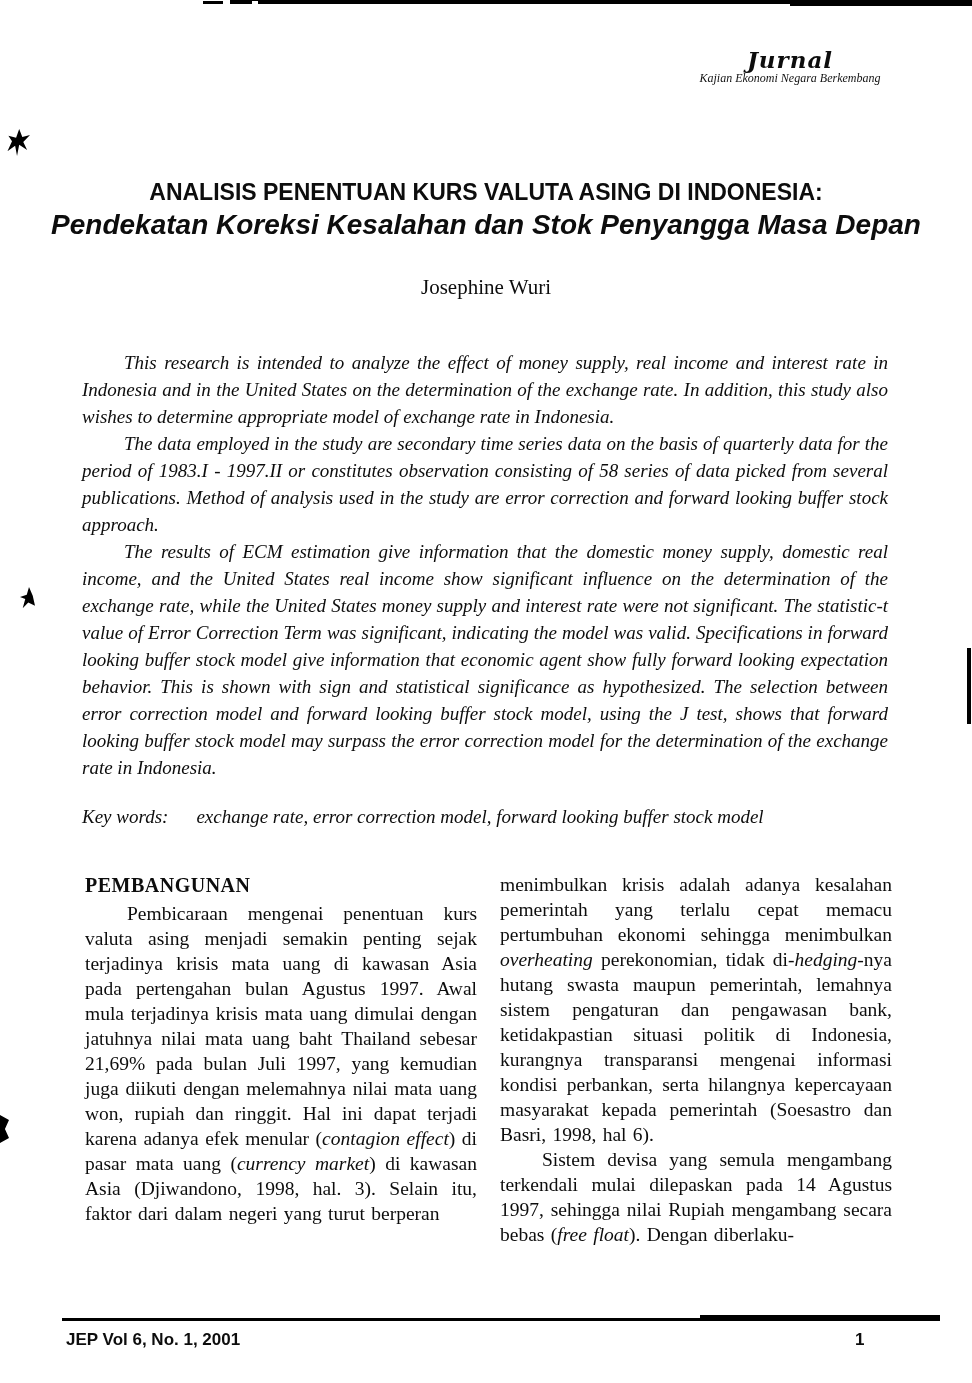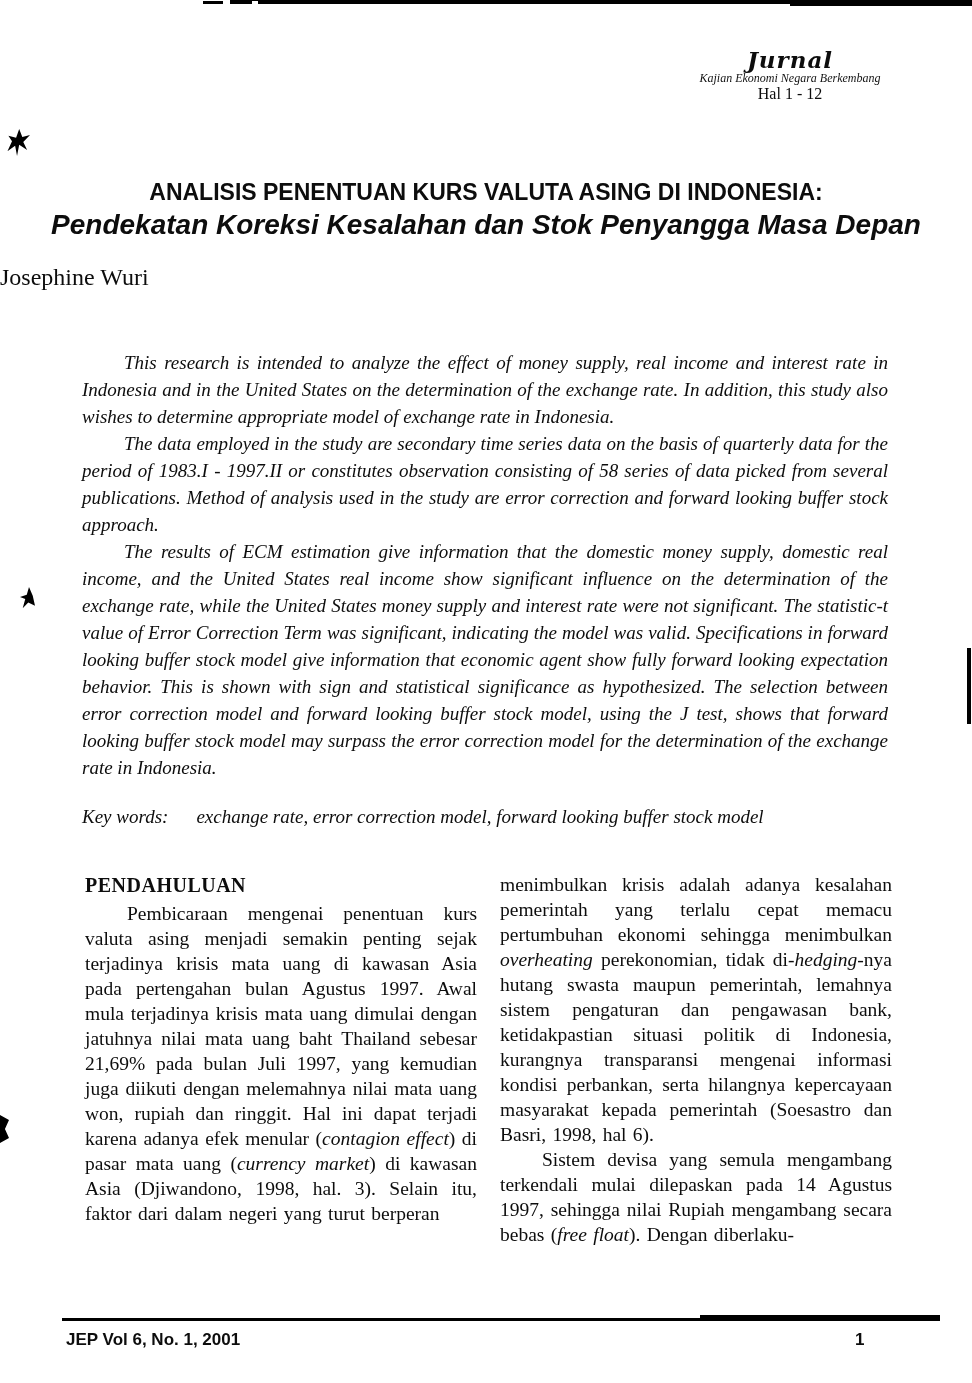--- a/index.html
+++ b/index.html
@@ -32,21 +32,21 @@
   .logo-l1{font-size:30px;font-weight:bold;letter-spacing:2px;line-height:30px;}
   .logo-l2{font-size:30px;font-weight:bold;letter-spacing:1px;line-height:30px;}
   .logo-tagline{font-style:italic;font-size:12px;line-height:13px;filter:blur(0.45px);color:#111;}
   .logo-pages{font-size:16px;line-height:18px;}
 
   
   .title{position:absolute;left:0;top:177px;width:100%;text-align:center;
     font-family:"Liberation Sans", sans-serif;font-weight:bold;font-size:23px;line-height:30px;}
   .subtitle{position:absolute;left:0;top:209px;width:100%;text-align:center;
     font-family:"Liberation Sans", sans-serif;font-weight:bold;font-style:italic;font-size:28px;}
-  .author{position:absolute;left:0;top:264px;width:100%;text-align:left;font-size:24px;}
+  .author{position:absolute;left:0;top:275px;width:100%;text-align:center;font-size:21px;}
 
   
   .abstract-heading{position:absolute;left:0;top:306px;width:100%;text-align:center;
     font-weight:bold;font-size:20px;letter-spacing:0.5px;}
   .abstract{position:absolute;left:82px;top:349px;width:806px;
     font-style:italic;font-size:19px;line-height:27px;text-align:justify;}
   .abstract p{margin:0;text-indent:42px;}
   .keywords{margin-top:22px;display:flex;font-size:19px;}
   .keywords .kw-label{flex:0 0 auto;}
   .keywords .kw-text{margin-left:28px;}
@@ -78,39 +78,38 @@
   <div class="top-line-dash"></div>
   <div class="top-line-dot"></div>
   <div class="blot blot-1"></div>
   <div class="blot blot-2"></div>
   <div class="blot blot-3"></div>
   <div class="right-edge-line"></div>
 
   <div class="logo">
     <div class="logo-script">Jurnal</div>
     <div class="logo-tagline">Kajian Ekonomi Negara Berkembang</div>
-    <div class="logo-pages">Hal 1 - 12</div>
   </div>
 
   <div class="title">ANALISIS PENENTUAN KURS VALUTA ASING DI INDONESIA:</div>
   <div class="subtitle">Pendekatan Koreksi Kesalahan dan Stok Penyangga Masa Depan</div>
   <div class="author">Josephine Wuri</div>
 
   <div class="abstract">
     <p>This research is intended to analyze the effect of money supply, real income and interest rate in Indonesia and in the United States on the determination of the exchange rate. In addition, this study also wishes to determine appropriate model of exchange rate in Indonesia.</p>
     <p>The data employed in the study are secondary time series data on the basis of quarterly data for the period of 1983.I - 1997.II or constitutes observation consisting of 58 series of data picked from several publications. Method of analysis used in the study are error correction and forward looking buffer stock approach.</p>
     <p>The results of ECM estimation give information that the domestic money supply, domestic real income, and the United States real income show significant influence on the determination of the exchange rate, while the United States money supply and interest rate were not significant. The statistic-t value of Error Correction Term was significant, indicating the model was valid. Specifications in forward looking buffer stock model give information that economic agent show fully forward looking expectation behavior. This is shown with sign and statistical significance as hypothesized. The selection between error correction model and forward looking buffer stock model, using the J test, shows that forward looking buffer stock model may surpass the error correction model for the determination of the exchange rate in Indonesia.</p>
     <div class="keywords">
       <span class="kw-label">Key words:</span>
       <span class="kw-text">exchange rate, error correction model, forward looking buffer stock model</span>
     </div>
   </div>
 
   <div class="col col-left">
-    <h2>PENDAHULUAN</h2>
+    <h2>PEMBANGUNAN</h2>
     <p class="indent">Pembicaraan mengenai penentuan kurs valuta asing menjadi semakin penting sejak terjadinya krisis mata uang di kawasan Asia pada pertengahan bulan Agustus 1997. Awal mula terjadinya krisis mata uang dimulai dengan jatuhnya nilai mata uang baht Thailand sebesar 21,69% pada bulan Juli 1997, yang kemudian juga diikuti dengan melemahnya nilai mata uang won, rupiah dan ringgit. Hal ini dapat terjadi karena adanya efek menular (<i>contagion effect</i>) di pasar mata uang (<i>currency market</i>) di kawasan Asia (Djiwandono, 1998, hal. 3). Selain itu, faktor dari dalam negeri yang turut berperan</p>
   </div>
 
   <div class="col col-right">
     <p>menimbulkan krisis adalah adanya kesalahan pemerintah yang terlalu cepat memacu pertumbuhan ekonomi sehingga menimbulkan <i>overheating</i> perekonomian, tidak di-<i>hedging</i>-nya hutang swasta maupun pemerintah, lemahnya sistem pengaturan dan pengawasan bank, ketidakpastian situasi politik di Indonesia, kurangnya transparansi mengenai informasi kondisi perbankan, serta hilangnya kepercayaan masyarakat kepada pemerintah (Soesastro dan Basri, 1998, hal 6).</p>
     <p class="indent">Sistem devisa yang semula mengambang terkendali mulai dilepaskan pada 14 Agustus 1997, sehingga nilai Rupiah mengambang secara bebas (<i>free float</i>). Dengan diberlaku-</p>
   </div>
 
   <div class="footer-line"></div>
   <div class="footer-line-thick"></div>

